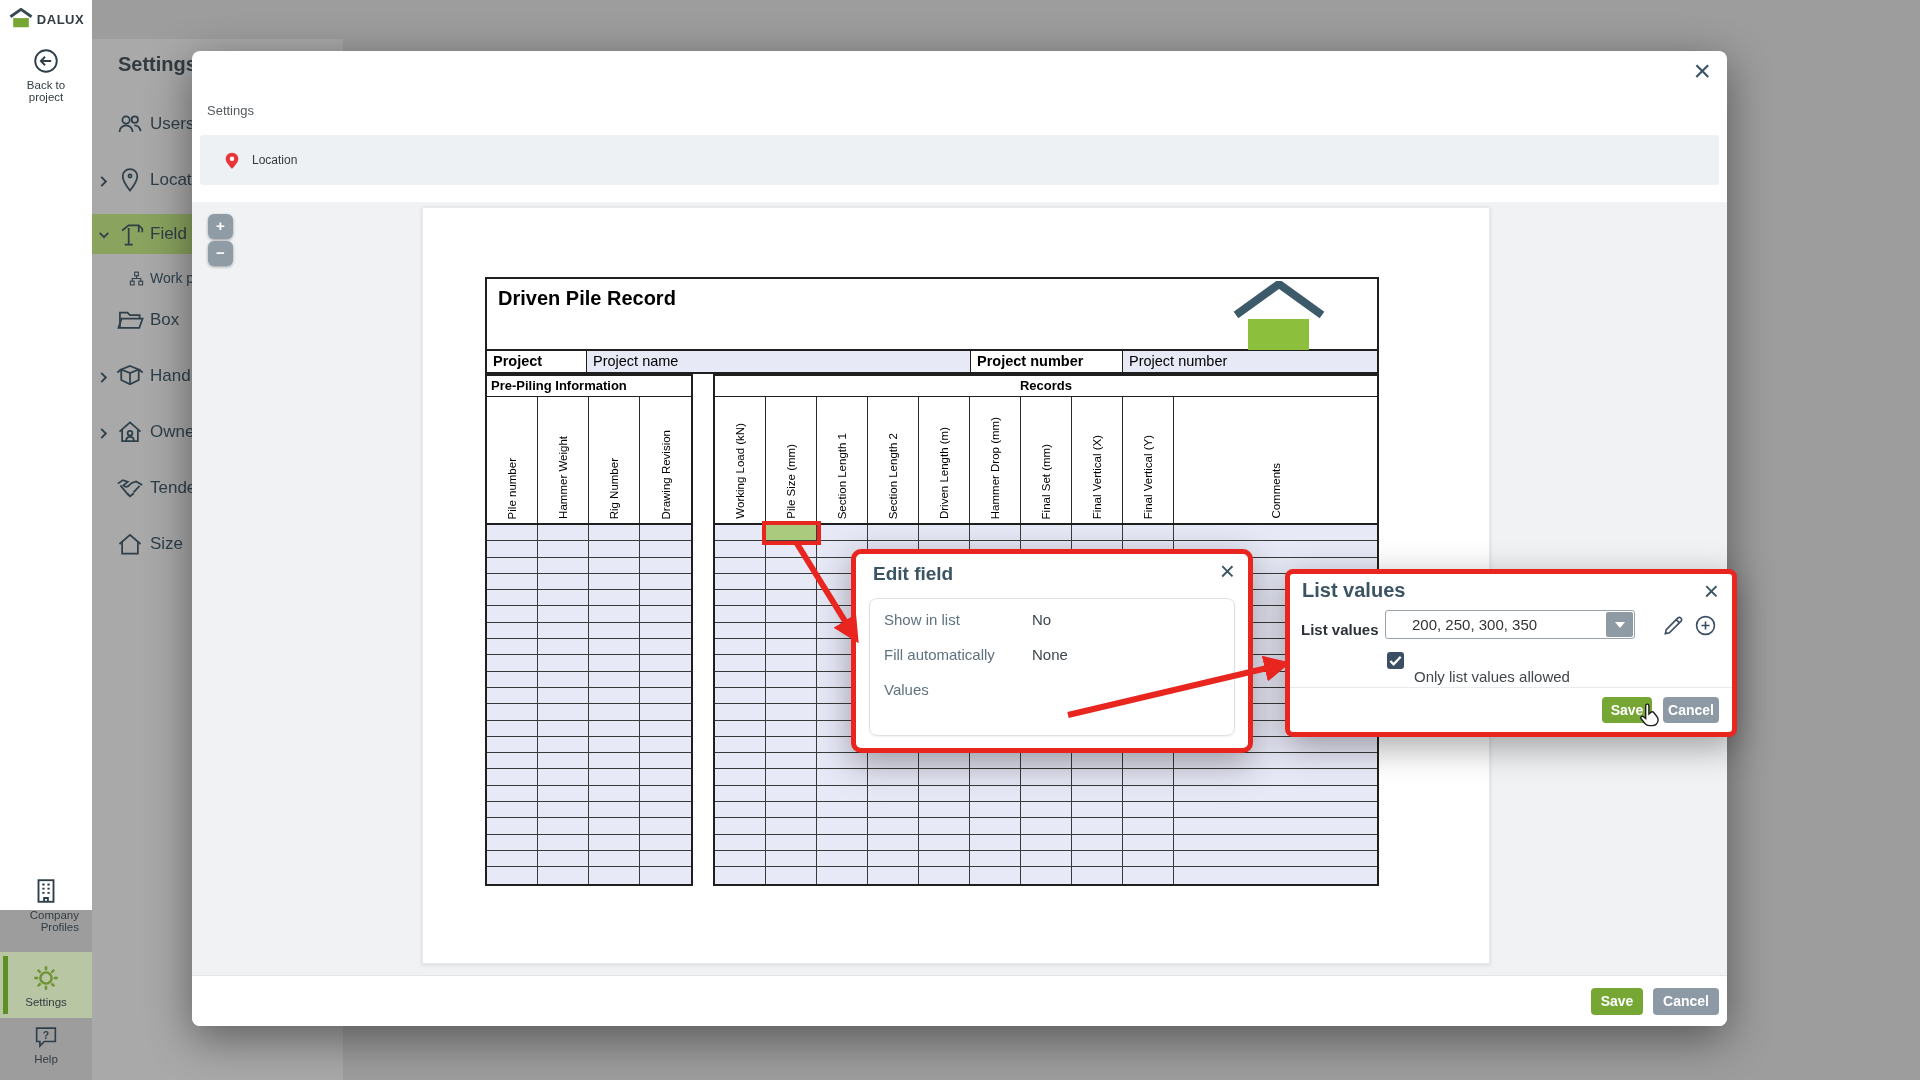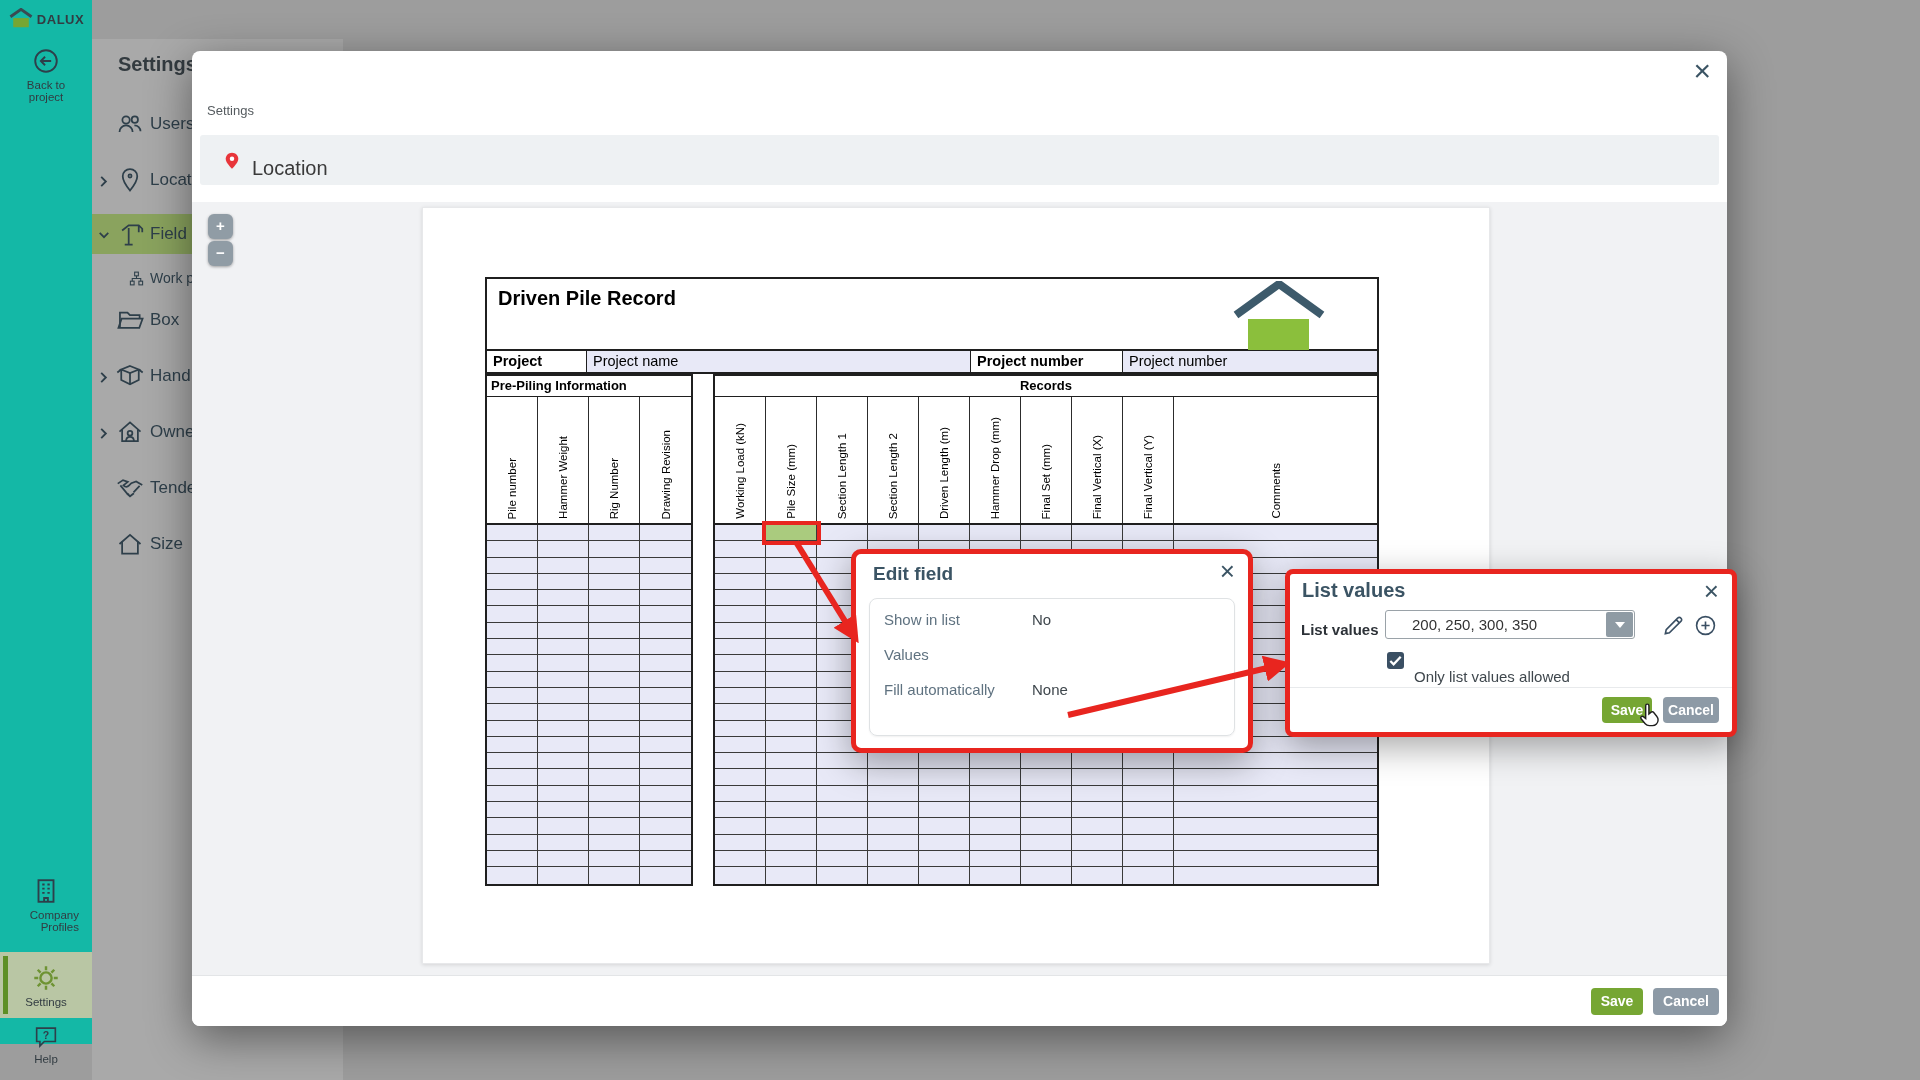--- a/index.html
+++ b/index.html
@@ -7,21 +7,21 @@
     font-family:"Liberation Sans","DejaVu Sans",sans-serif; }
   #app { position:relative; width:1920px; height:1080px; }
 
   
   .topbar { position:absolute; left:92px; top:0; width:1828px; height:39px; background:#5b7b2e; }
   .topbar-center { position:absolute; left:0; right:0; top:0; height:39px; display:flex; justify-content:center; align-items:center; gap:8px; color:rgba(255,255,255,.75); font-size:17px; cursor:pointer; }
   .topbar-user { position:absolute; right:16px; top:0; height:39px; display:flex; align-items:center; gap:8px; color:#d9dfd0; font-size:16px; }
   .avatar { width:24px; height:24px; border-radius:50%; background:#7fa9c0; border:1px solid rgba(255,255,255,.55); color:#fff; font-size:10px; font-weight:bold; display:flex; align-items:center; justify-content:center; }
 
   
-  .rail { position:absolute; left:0; top:0; width:92px; height:1044px; background:#14b8a6; }
+  .rail { position:absolute; left:0; top:0; width:92px; height:910px; background:#ffffff; }
   .logo { position:absolute; top:8px; left:0; width:92px; display:flex; align-items:center; justify-content:center; gap:3px; }
   .logo-text { font-size:13px; font-weight:bold; color:#323c42; letter-spacing:.5px; }
   .rail-item { position:absolute; left:0; width:92px; display:flex; flex-direction:column; align-items:center; gap:3px; color:#323c42; font-size:11.5px; text-align:center; cursor:pointer; }
   .rail-item svg { stroke:#2e3f4a; fill:none; stroke-width:2; }
   .rail-back { top:46px; }
   .rail-company { top:876px; }
   .rail-settings { top:952px; height:66px; width:92px; background:#b9c6a4; justify-content:center; }
   .rail-settings::before { content:""; position:absolute; left:3px; top:4px; bottom:4px; width:5px; background:#5d8f25; }
   .rail-settings svg { stroke:#6e9333; stroke-width:2.6; }
   .rail-help { top:1024px; }
@@ -41,21 +41,21 @@
   .sb-label { position:absolute; left:58px; top:0; line-height:40px; font-size:17px; color:#2e3f4a; white-space:nowrap; }
   .sb-item.sub .sb-label { font-size:14px; }
 
   
   .modal { position:absolute; left:192px; top:51px; width:1535px; height:975px; background:#fff; border-radius:8px; box-shadow:0 12px 45px rgba(0,0,0,.45); z-index:10; }
   .modal-title { position:absolute; left:14px; top:11px; font-size:21px; font-weight:600; color:#3b5464; }
   .modal-close { position:absolute; right:16px; top:2px; font-size:30px; color:#3b5464; cursor:pointer; line-height:36px; }
   .modal-subtitle { position:absolute; left:15px; top:52px; font-size:13px; color:#555b5f; }
   .location-row { position:absolute; left:8px; top:84px; width:1519px; height:50px; background:#eef1f3; border-radius:3px; cursor:pointer; }
   .location-pin { position:absolute; left:23px; top:14px; width:18px; height:23px; }
-  .location-label { position:absolute; left:52px; top:8px; line-height:50px; font-size:20px; color:#3a3a3a; }
+  .location-label { position:absolute; left:52px; top:0; line-height:50px; font-size:12px; color:#3a3a3a; }
   .modal-content { position:absolute; left:0; top:151px; width:1535px; height:773px; background:#f1f2f4; }
   .zoombtn { position:absolute; left:16px; width:25px; height:25px; border-radius:6px; background:#909ca5; color:#fff; font-size:15px; font-weight:bold; text-align:center; line-height:24px; box-shadow:0 1px 3px rgba(0,0,0,.35); cursor:pointer; }
   .zoom-in { top:12px; } .zoom-out { top:39px; }
   .whitedoc { position:absolute; left:230px; top:5px; width:1068px; height:757px; background:#fff; border:1px solid #e7e8ea; box-shadow:0 1px 4px rgba(0,0,0,.12); }
   .modal-footer { position:absolute; left:0; bottom:0; width:1535px; height:51px; background:#fff; border-top:1px solid #e3e5e7; border-radius:0 0 8px 8px; display:flex; justify-content:flex-end; align-items:center; gap:10px; padding-right:8px; }
   .btn { height:27px; border:none; border-radius:4px; color:#fff; font-size:14px; font-weight:600; font-family:inherit; cursor:pointer; }
   .btn-green { background:#76a633; width:52px; }
   .btn-gray { background:#8d9aa6; width:66px; }
 
   
@@ -738,26 +738,26 @@
 
   <div class="popup popup-edit">
     <div class="popup-title">Edit field</div>
     <div class="popup-close">×</div>
     <div class="ef-panel" id="ef-panel">
         <div class="ef-row">
           <span class="ef-label">Show in list</span>
           <span class="ef-value">No</span>
         </div>
         <div class="ef-row">
+          <span class="ef-label">Fill automatically</span>
+          <span class="ef-value">None</span>
+        </div>
+        <div class="ef-row">
           <span class="ef-label">Values</span>
           <span class="ef-value"></span>
-        </div>
-        <div class="ef-row">
-          <span class="ef-label">Fill automatically</span>
-          <span class="ef-value">None</span>
         </div>
       </div>
   </div>
 
   <div class="popup popup-list">
     <div class="popup-title">List values</div>
     <div class="popup-close">×</div>
     <div class="lv-label">List values</div>
     <div class="lv-inputwrap">
       <input class="lv-input" type="text" value="200, 250, 300, 350" style="">

